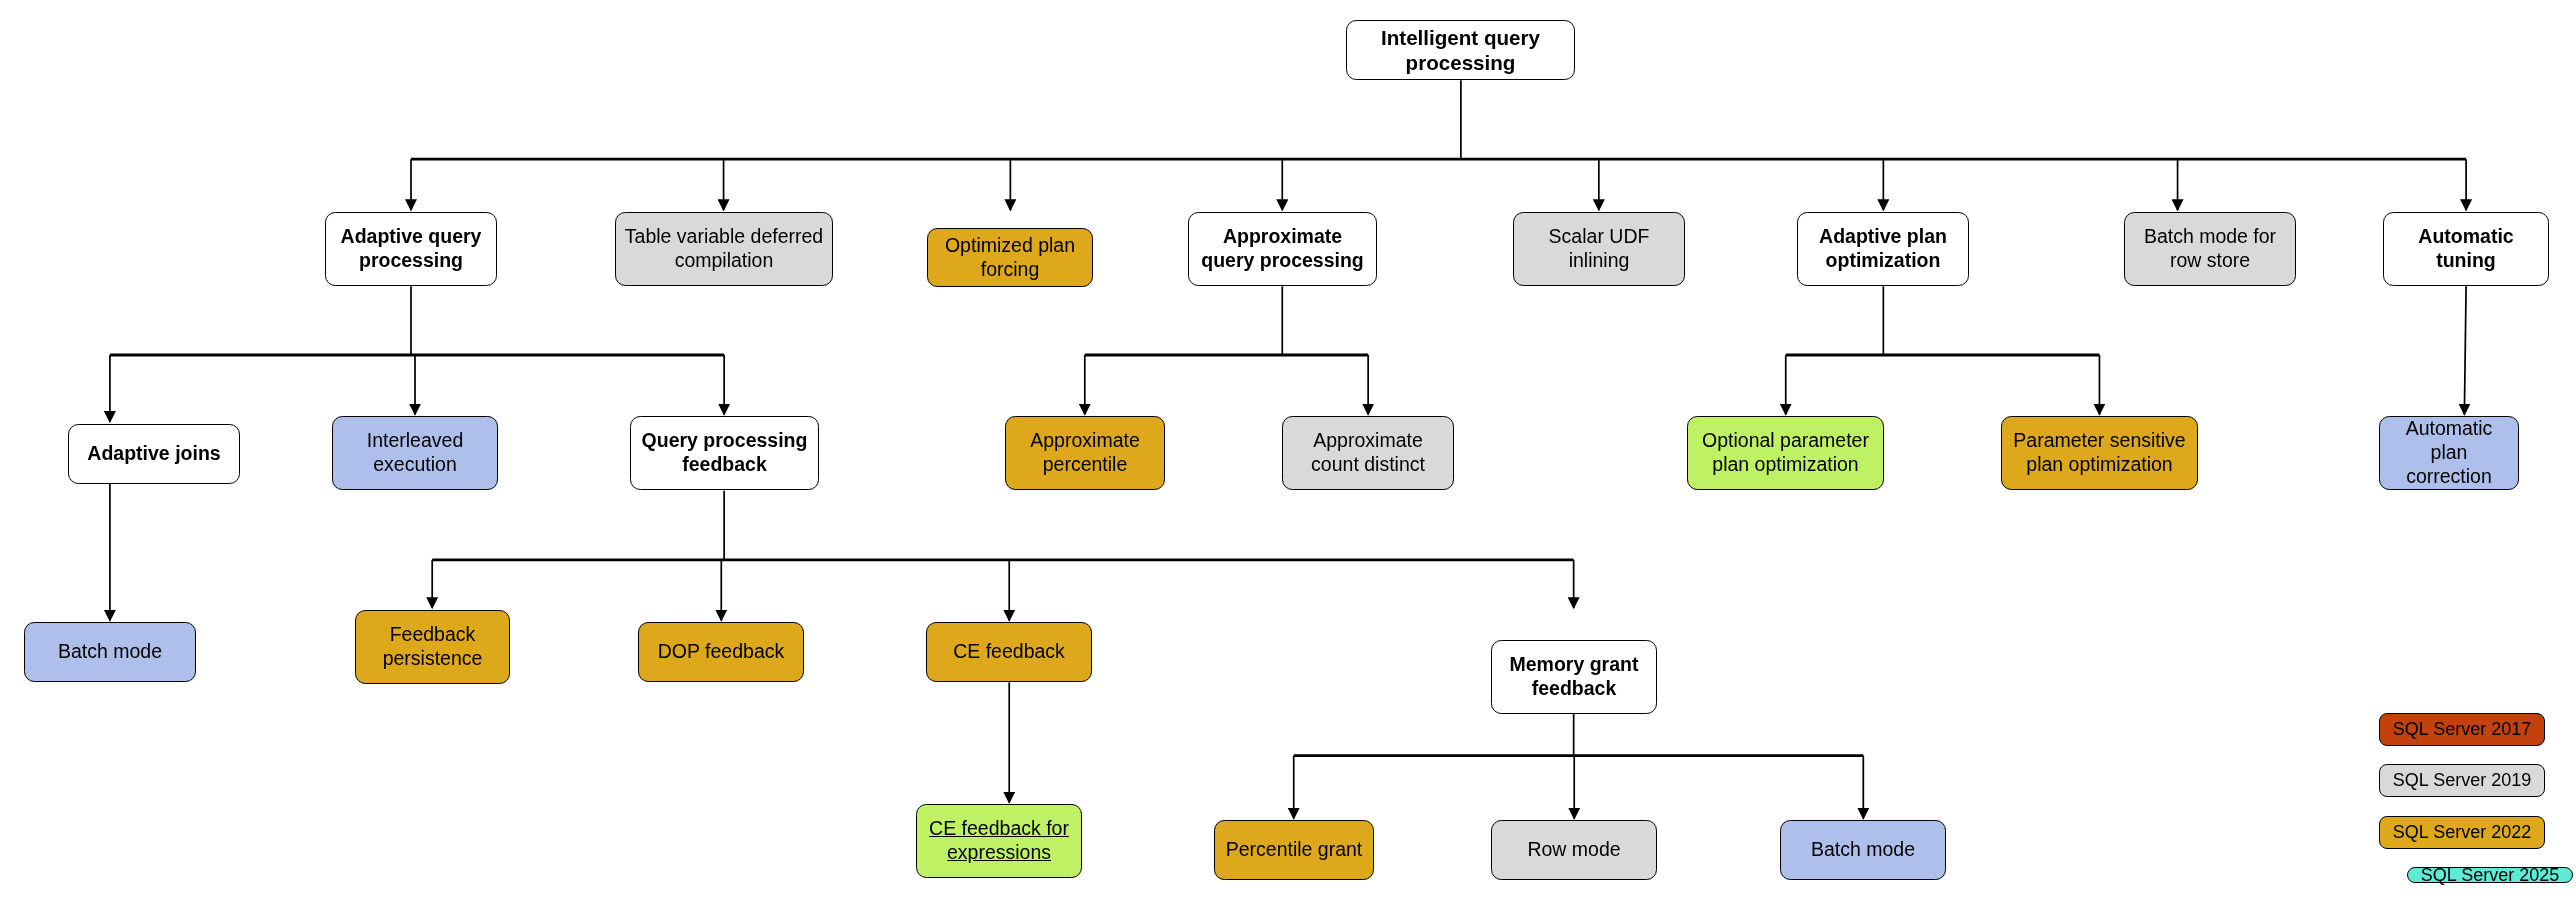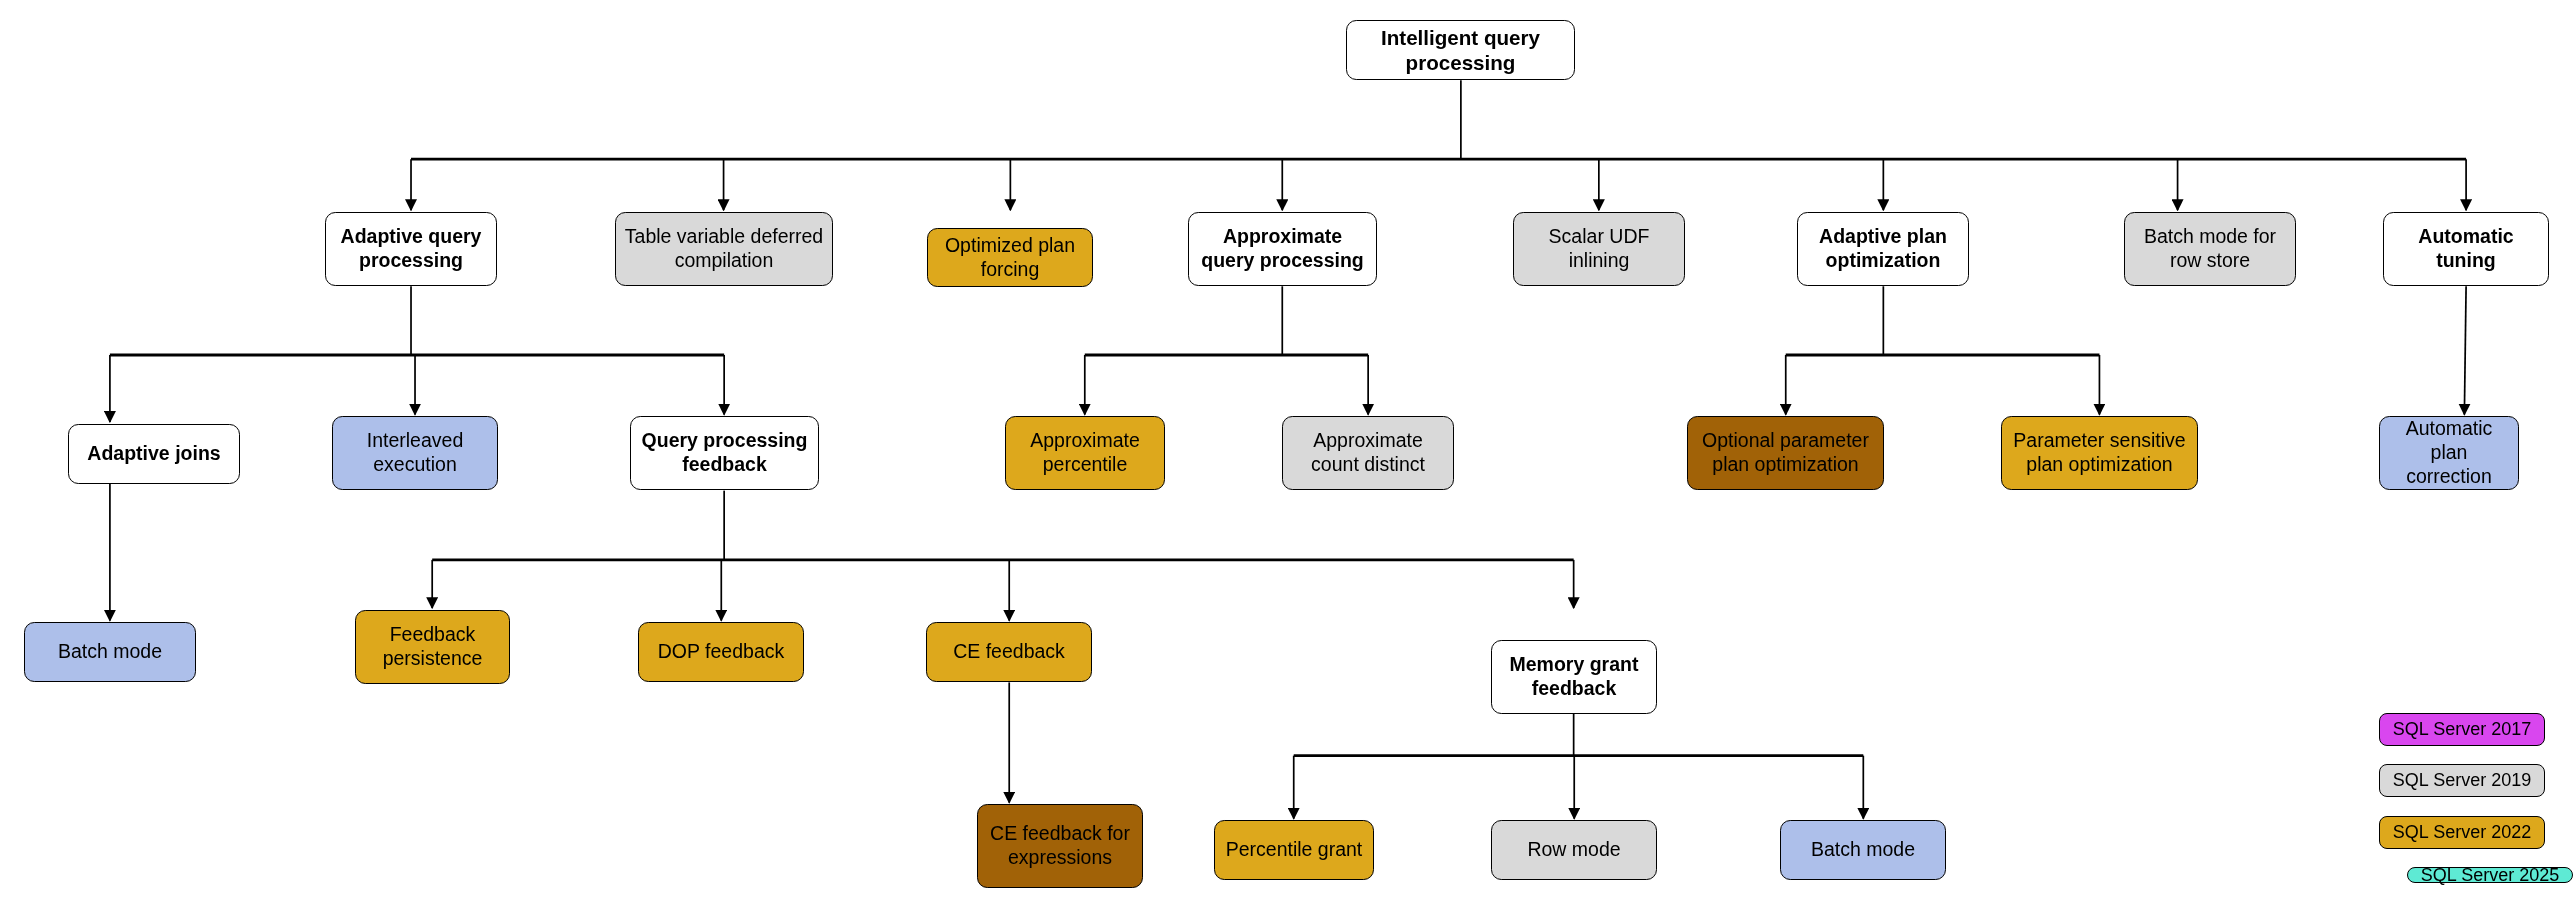--- a/index.html
+++ b/index.html
@@ -43,21 +43,21 @@
   }
   .node.root {
     font-weight: bold;
     font-size: 20.6px;
   }
   .node.bold  { font-weight: bold; }
   .node.c-white { background: #ffffff; }
   .node.c-gray  { background: #d9d9d9; }
   .node.c-blue  { background: #adbfea; }
   .node.c-gold  { background: #dda81c; }
-  .node.c-green { background: #a16207; }
+  .node.c-green { background: #bef264; }
 
   .legend {
     position: absolute;
   }
   .legend-item {
     position: absolute;
     box-sizing: border-box;
     border: 1.7px solid #000000;
     border-radius: 8px;
     display: flex;
@@ -135,28 +135,28 @@
       <div class="node c-gold" style="left: 1005px; top: 416px; width: 160px; height: 74px;">Approximate percentile</div>
       <div class="node c-gray" style="left: 1282px; top: 416px; width: 172px; height: 74px;">Approximate count distinct</div>
       <div class="node c-green" style="left: 1687px; top: 416px; width: 197px; height: 74px;">Optional parameter plan optimization</div>
       <div class="node c-gold" style="left: 2001px; top: 416px; width: 197px; height: 74px;">Parameter sensitive plan optimization</div>
       <div class="node c-blue" style="left: 2379px; top: 416px; width: 140px; height: 74px;">Automatic plan correction</div>
       <div class="node c-blue" style="left: 24px; top: 622px; width: 172px; height: 60px;">Batch mode</div>
       <div class="node c-gold" style="left: 355px; top: 610px; width: 155px; height: 74px;">Feedback persistence</div>
       <div class="node c-gold" style="left: 638px; top: 622px; width: 166px; height: 60px;">DOP feedback</div>
       <div class="node c-gold" style="left: 926px; top: 622px; width: 166px; height: 60px;">CE feedback</div>
       <div class="node c-white bold" style="left: 1491px; top: 640px; width: 166px; height: 74px;">Memory grant feedback</div>
-      <div class="node c-green" style="left: 977px; top: 804px; width: 166px; height: 84px;">CE feedback for expressions</div>
+      <div class="node c-green" style="left: 916px; top: 804px; width: 166px; height: 74px; text-decoration: underline;">CE feedback for expressions</div>
       <div class="node c-gold" style="left: 1214px; top: 820px; width: 160px; height: 60px;">Percentile grant</div>
       <div class="node c-gray" style="left: 1491px; top: 820px; width: 166px; height: 60px;">Row mode</div>
       <div class="node c-blue" style="left: 1780px; top: 820px; width: 166px; height: 60px;">Batch mode</div>
     </div>
 
   <div class="legend">
     <div id="legend-layer">
-        <div class="legend-item c-blue" style="background: #d946ef; left: 2379px; top: 713px; width: 166px; height: 33px;">SQL Server 2017</div>
+        <div class="legend-item c-blue" style="background: #c2410c; left: 2379px; top: 713px; width: 166px; height: 33px;">SQL Server 2017</div>
         <div class="legend-item c-gray" style="background: rgb(217, 217, 217); left: 2379px; top: 764px; width: 166px; height: 33px;">SQL Server 2019</div>
         <div class="legend-item c-gold" style="background: rgb(221, 168, 28); left: 2379px; top: 816px; width: 166px; height: 33px;">SQL Server 2022</div>
         <div class="legend-item c-green" style="background: #5eead4; left: 2379px; top: 867px; width: 166px; height: 16px; margin-left: 28px;">SQL Server 2025</div>
       </div>
   </div>
 </div>
 
 
 </body></html>

